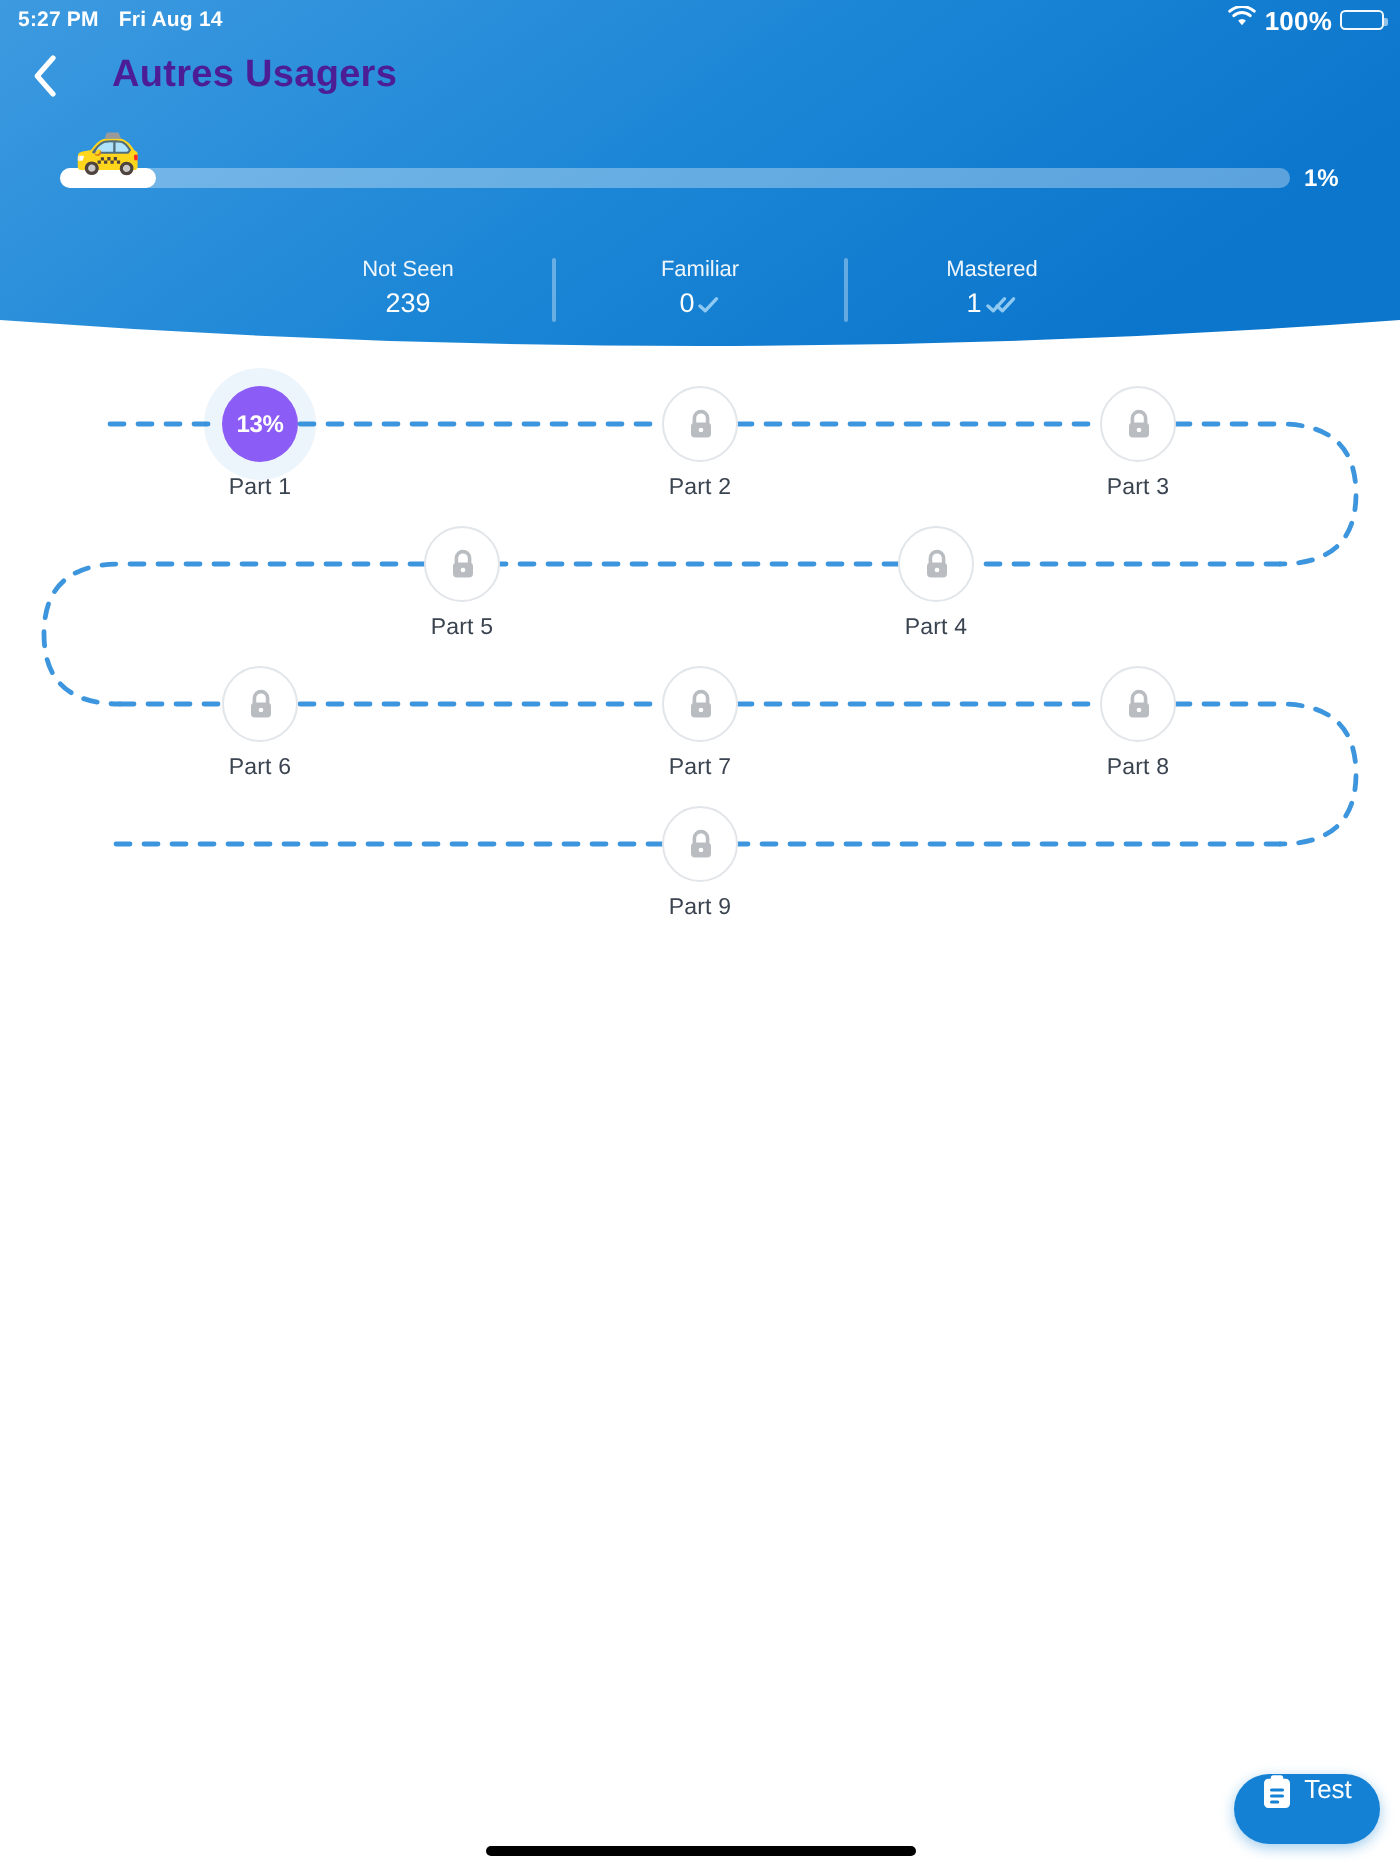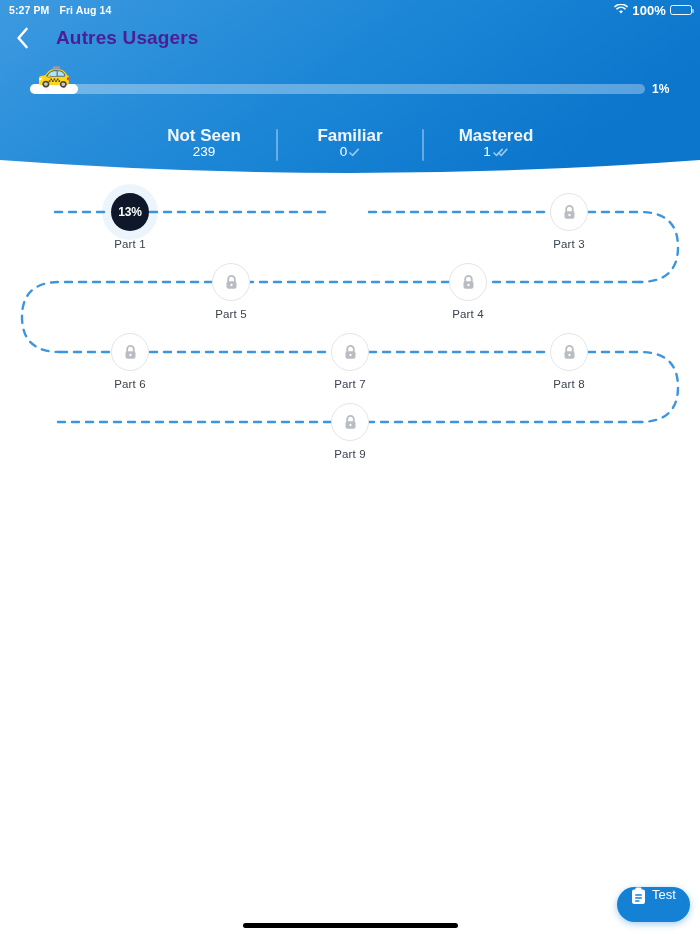--- a/index.html
+++ b/index.html
@@ -67,21 +67,21 @@
     position:absolute; left:652px; top:2px;
     color:#fff; font-size:12px; font-weight:bold;
   }
 
   
   .stats{
     position:absolute; left:0; top:128px; width:700px; height:38px;
     display:flex; align-items:flex-start; justify-content:center;
   }
   .stat{ width:100px; text-align:center; }
-  .stat-label{ color:rgba(255,255,255,.93); font-size:17px; font-weight:700; line-height:15px; }
+  .stat-label{ color:rgba(255,255,255,.93); font-size:11px; font-weight:400; line-height:15px; }
   .stat-value{
     color:#fff; font-size:13.5px; font-weight:normal; line-height:18px;
     display:flex; align-items:center; justify-content:center; gap:1px;
   }
   .checks{ display:inline-flex; align-items:center; margin-left:1px; }
   .stat-div{
     width:2px; height:32px; margin:1px 22px 0 22px;
     background:rgba(255,255,255,.35); border-radius:1px;
   }
 
@@ -91,21 +91,21 @@
   .nodes{ position:absolute; left:0; top:0; width:700px; height:300px; }
 
   .node{ position:absolute; width:120px; margin-left:-60px; text-align:center; }
   .node-circle{
     position:relative; width:38px; height:38px; margin:0 auto;
     border-radius:50%; display:flex; align-items:center; justify-content:center;
     cursor:pointer;
   }
   .node-circle.locked{ background:#fff; border:1px solid #e2e5e9; }
   .node-circle.active{
-    background:#0f172a; border:none;
+    background:#8b5cf6; border:none;
     box-shadow:0 0 0 9px rgba(21,129,212,.08);
     text-align:right;
   }
   .node-pct{ color:#fff; font-size:12px; font-weight:bold; letter-spacing:-.2px; }
   .node-label{
     margin-top:7px; color:#3a4350; font-size:11.5px; font-weight:500;
     letter-spacing:.1px;
   }
 
   
@@ -244,20 +244,30 @@
 
     <div class="nodes">
 
       <div class="node" style="left:130px; top:8px;">
         <div class="node-circle active">
           <span class="node-pct">13%</span>
         </div>
         <div class="node-label">Part 1</div>
       </div>
 
+      <div class="node" style="left:350px; top:8px;">
+        <div class="node-circle locked">
+          <svg width="15" height="17" viewBox="0 0 15 17">
+            <path d="M4.2 7.2 V5.1 a3.3 3.3 0 0 1 6.6 0 V7.2" stroke="#b9bdc2" stroke-width="1.8" fill="none" stroke-linecap="round"></path>
+            <rect x="2.5" y="7.2" width="10" height="7.6" rx="2" fill="#b9bdc2"></rect>
+            <circle cx="7.5" cy="11" r="1.15" fill="#fff"></circle>
+          </svg>
+        </div>
+        <div class="node-label">Part 2</div>
+      </div>
 
       <div class="node" style="left:569px; top:8px;">
         <div class="node-circle locked">
           <svg width="15" height="17" viewBox="0 0 15 17">
             <path d="M4.2 7.2 V5.1 a3.3 3.3 0 0 1 6.6 0 V7.2" stroke="#b9bdc2" stroke-width="1.8" fill="none" stroke-linecap="round"></path>
             <rect x="2.5" y="7.2" width="10" height="7.6" rx="2" fill="#b9bdc2"></rect>
             <circle cx="7.5" cy="11" r="1.15" fill="#fff"></circle>
           </svg>
         </div>
         <div class="node-label">Part 3</div>

